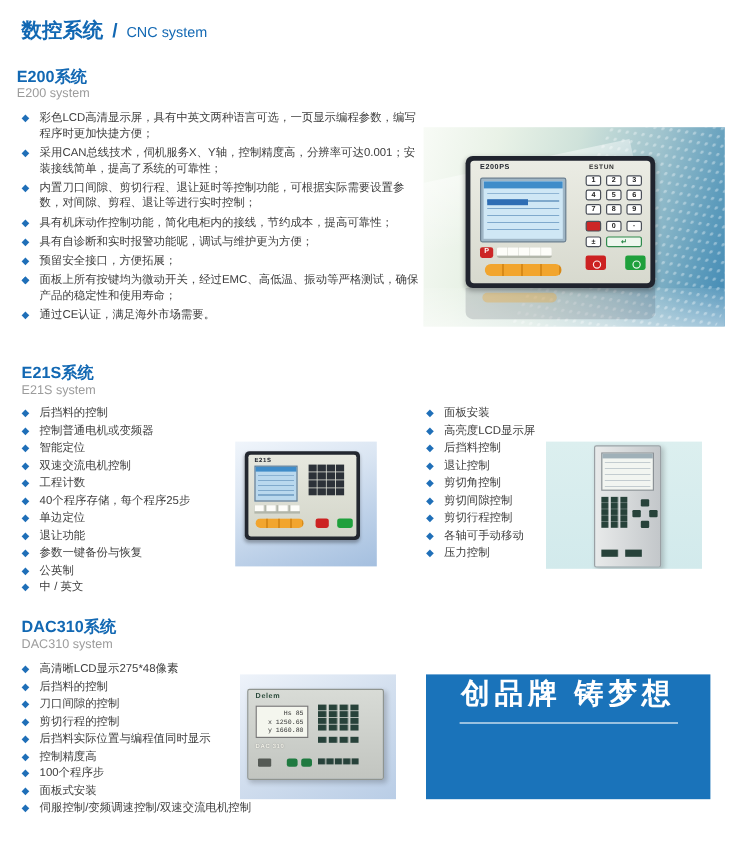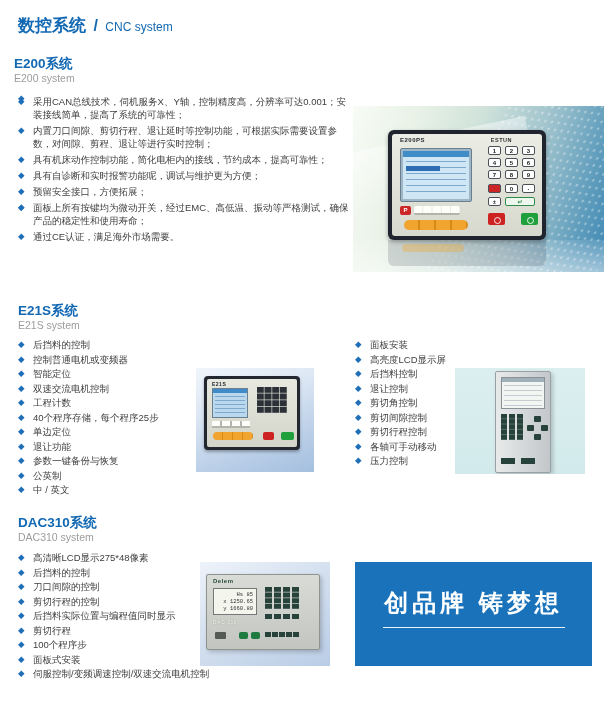--- a/index.html
+++ b/index.html
@@ -134,41 +134,41 @@
   .lcdline{font-size:5.5px;line-height:7px;color:#333;text-align:right;white-space:nowrap;
     font-family:"Liberation Mono",monospace;}
   .d310-model{position:absolute;left:6px;top:44px;font-size:5px;color:#f5f5ec;font-weight:bold;
     text-shadow:0 0 1px #777;letter-spacing:.5px;}
   .d310-conn{position:absolute;left:8px;top:57px;width:11px;height:7px;background:#555a55;border-radius:1px;}
   .d310-go1{position:absolute;left:32px;top:57px;width:9px;height:7px;background:#1f7a40;border-radius:2px;}
   .d310-go2{position:absolute;left:44px;top:57px;width:9px;height:7px;background:#1f7a40;border-radius:2px;}
 
   
   #banner{left:355px;top:562px;width:237px;height:104px;background:var(--banner);}
-  .banner-text{margin-top:25px;text-align:center;color:#fff;font-size:24px;font-weight:600;
+  .banner-text{text-align:center;color:#fff;font-size:24px;font-weight:600;
     letter-spacing:4px;white-space:nowrap;}
   .banner-line{width:182px;height:1px;background:rgba(255,255,255,.92);margin:8px auto 0;}
 </style>
 </head>
 <body>
 
 <div id="page">
 
   <div class="abs main-header">
     <span class="h-zh">数控系统</span>
     <span class="h-sep">/</span>
     <span class="h-en">CNC system</span>
   </div>
 
   <div class="abs" style="left:14px;top:56px;">
     <div class="sec-title">E200系统</div>
     <div class="sec-sub">E200 system</div>
   </div>
   <ul class="bullets abs" style="left:18px;top:92px;width:334px;">
-      <li><span class="bullet-icon">◆</span></li>
+      <li><span class="bullet-icon">◆</span><span>彩色LCD高清显示屏，具有中英文两种语言可选，一页显示编程参数，编写程序时更加快捷方便；</span></li>
       <li><span class="bullet-icon">◆</span><span>采用CAN总线技术，伺机服务X、Y轴，控制精度高，分辨率可达0.001；安装接线简单，提高了系统的可靠性；</span></li>
       <li><span class="bullet-icon">◆</span><span>内置刀口间隙、剪切行程、退让延时等控制功能，可根据实际需要设置参数，对间隙、剪程、退让等进行实时控制；</span></li>
       <li><span class="bullet-icon">◆</span><span>具有机床动作控制功能，简化电柜内的接线，节约成本，提高可靠性；</span></li>
       <li><span class="bullet-icon">◆</span><span>具有自诊断和实时报警功能呢，调试与维护更为方便；</span></li>
       <li><span class="bullet-icon">◆</span><span>预留安全接口，方便拓展；</span></li>
       <li><span class="bullet-icon">◆</span></li>
       <li><span class="bullet-icon">◆</span><span>面板上所有按键均为微动开关，经过EMC、高低温、振动等严格测试，确保产品的稳定性和使用寿命；</span></li>
       <li><span class="bullet-icon">◆</span><span>通过CE认证，满足海外市场需要。</span></li>
     </ul>
 
@@ -290,21 +290,21 @@
   <div class="abs" style="left:18px;top:515px;">
     <div class="sec-title">DAC310系统</div>
     <div class="sec-sub">DAC310 system</div>
   </div>
   <ul class="bullets compact abs" style="left:18px;top:553px;width:235px;">
       <li><span class="bullet-icon">◆</span><span>高清晰LCD显示275*48像素</span></li>
       <li><span class="bullet-icon">◆</span><span>后挡料的控制</span></li>
       <li><span class="bullet-icon">◆</span><span>刀口间隙的控制</span></li>
       <li><span class="bullet-icon">◆</span><span>剪切行程的控制</span></li>
       <li><span class="bullet-icon">◆</span><span>后挡料实际位置与编程值同时显示</span></li>
-      <li><span class="bullet-icon">◆</span><span>剪切行程</span></li>
+      <li><span class="bullet-icon">◆</span><span>控制精度高</span></li>
       <li><span class="bullet-icon">◆</span><span>100个程序步</span></li>
       <li><span class="bullet-icon">◆</span><span>面板式安装</span></li>
       <li><span class="bullet-icon">◆</span><span>伺服控制/变频调速控制/双速交流电机控制</span></li>
     </ul>
 
   <div class="photo" id="dac310-photo">
     <div class="dac310-dev">
       <span class="d310-brand">Delem</span>
       <div class="d310-lcd">
           <div class="lcdline">Hs    85</div>

